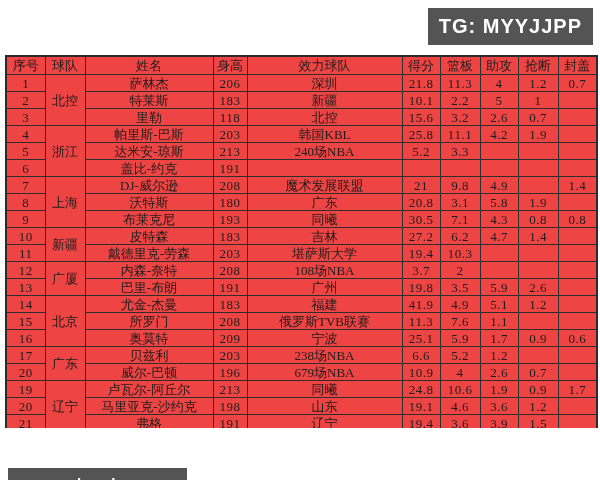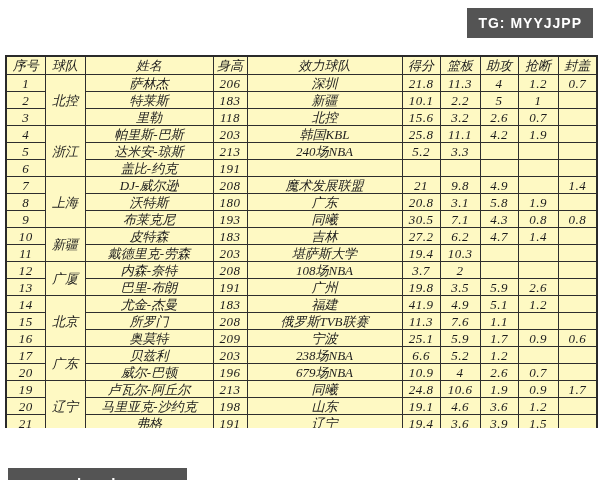--- a/index.html
+++ b/index.html
@@ -7,28 +7,28 @@
     width:600px;height:480px;position:relative;overflow:hidden;
     background:#ffffff;
     font-family:"Liberation Serif","DejaVu Serif",serif;
   }
   .badge{
     position:absolute;
     background:#545454;color:#ffffff;
     font-family:"Liberation Sans","DejaVu Sans",sans-serif;
     font-weight:bold;white-space:nowrap;
   }
-  .badge-tg{top:8px;right:7px;font-size:14px;padding:7px 11px;letter-spacing:1px;}
+  .badge-tg{top:8px;right:7px;font-size:20px;padding:7px 11px;letter-spacing:1px;}
   .badge-site{top:444px;left:8px;font-size:15px;padding:7px 13px;margin-top:24px;}
   .table-clip{
     position:absolute;left:5px;top:55px;width:594px;height:373px;overflow:hidden;
   }
   table{
     border-collapse:collapse;table-layout:fixed;width:592px;
-    background:#fef9c3;border:2px solid #2a2a2a;font-style:italic;
+    background:#ef4444;border:2px solid #2a2a2a;
   }
   th,td{
     border:1px solid #2e2e2e;
     text-align:center;vertical-align:middle;
     color:#1c1c1c;font-size:13px;line-height:1;
     padding:0;overflow:hidden;white-space:nowrap;
     font-weight:normal;
   }
   thead th{height:17px;}
   tbody td{height:16px;}

